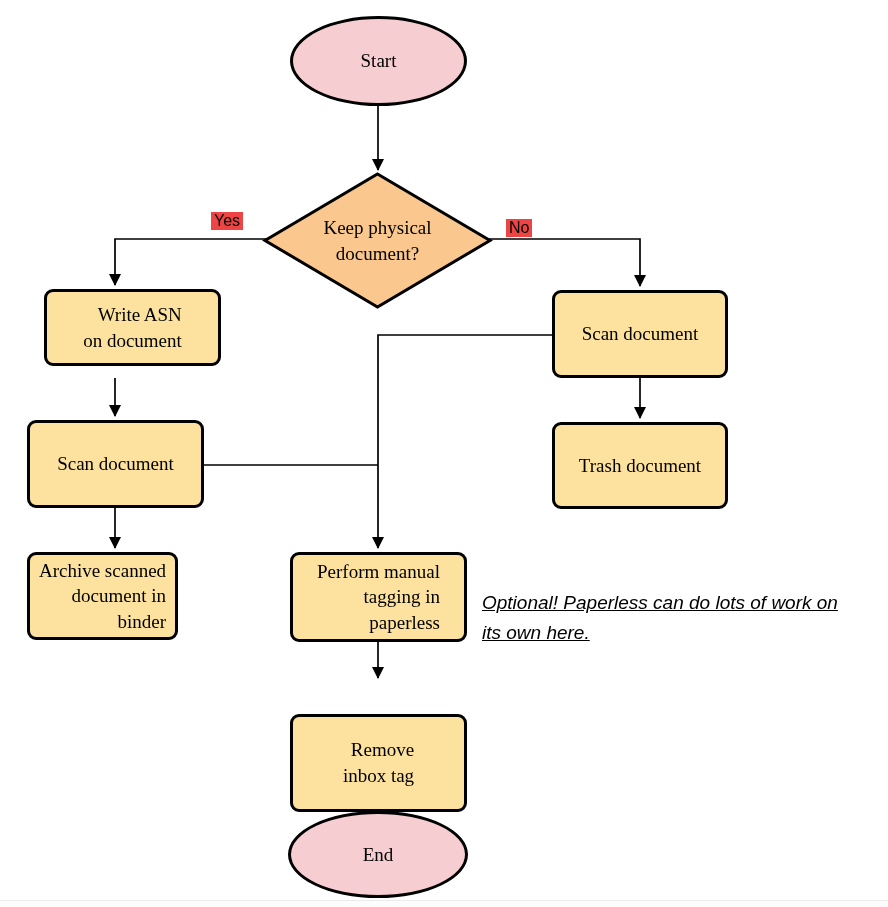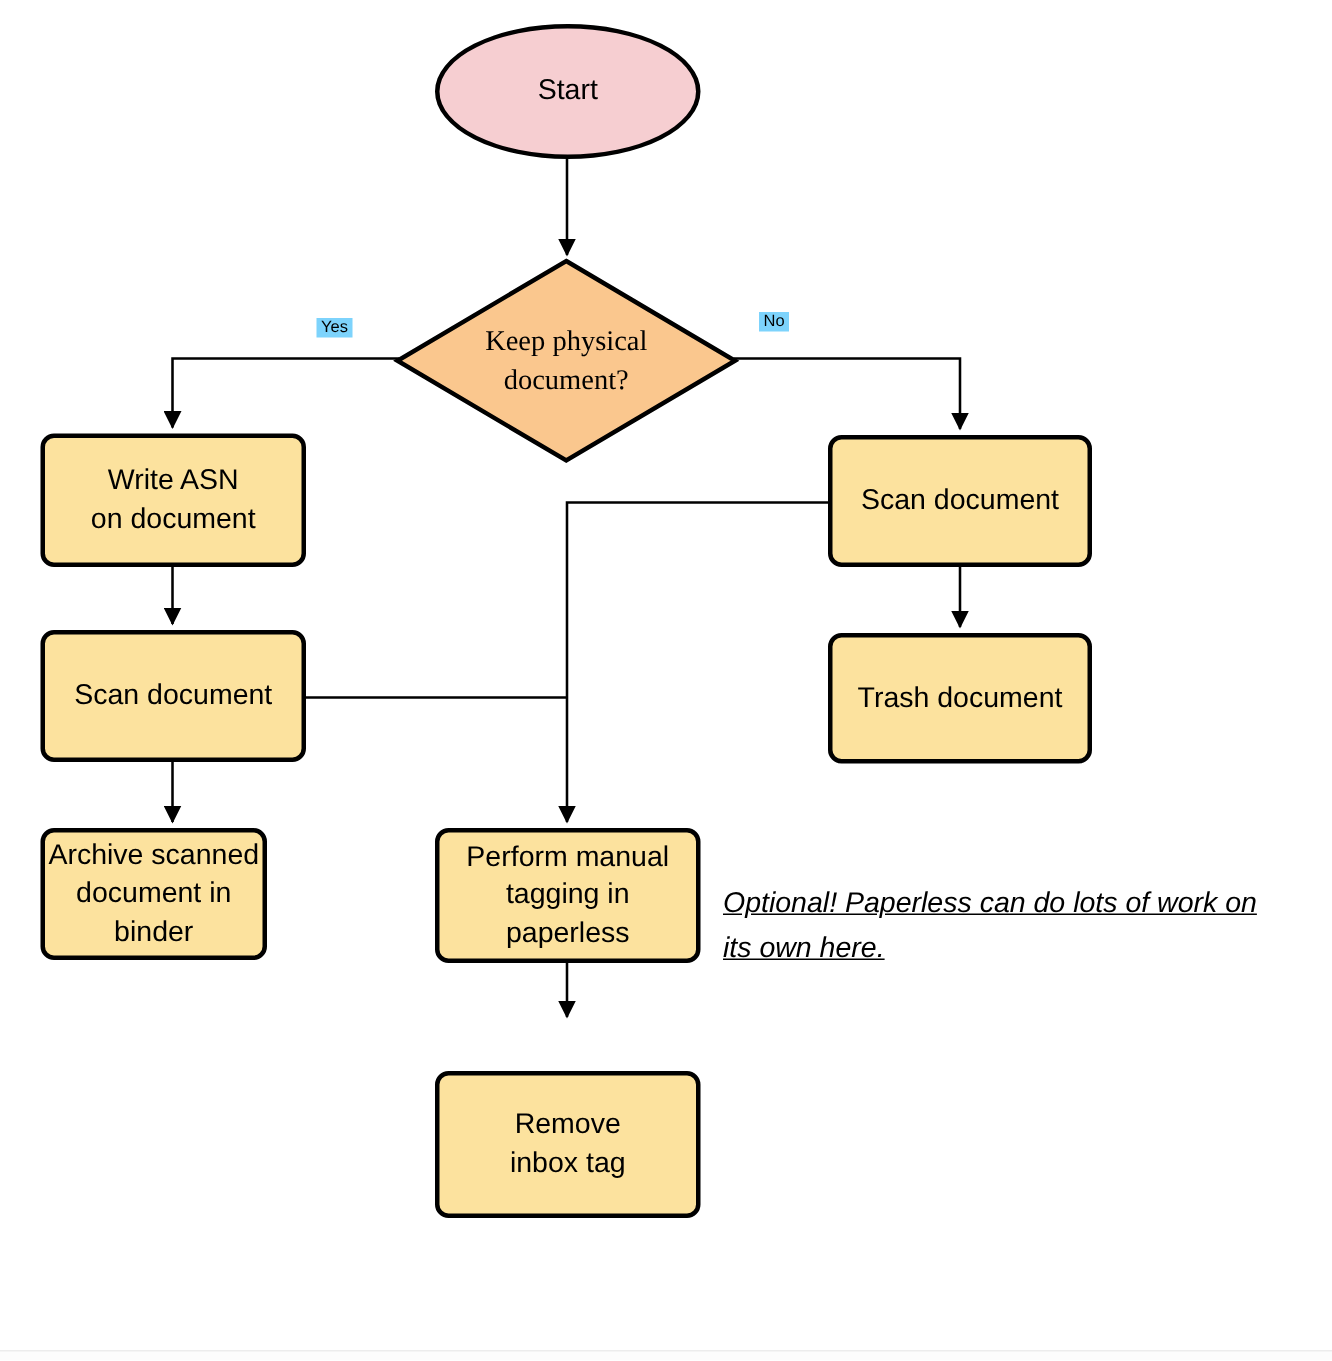--- a/index.html
+++ b/index.html
@@ -11,23 +11,24 @@
     color:#000;
     overflow:hidden;
   }
   svg.connector-layer{
     position:absolute;left:0;top:0;width:888px;height:907px;
     pointer-events:none;
   }
   .node{
     position:absolute;
     display:flex;align-items:center;justify-content:center;
-    text-align:center;
+    text-align:right;
     font-size:19px;line-height:1.35;
     box-sizing:border-box;
+    font-family:Liberation Serif, serif;
   }
   .node .label{white-space:pre-line;}
   .terminator{
     background:var(--terminator-fill,#F6CED1);
     border:3px solid var(--stroke,#000);
     border-radius:50%;
   }
   .process{
     background:var(--process-fill,#FCE29E);
     border:3px solid var(--stroke,#000);
@@ -36,22 +37,22 @@
   .diamond-wrap{position:absolute;font-family:Liberation Serif, serif;}
   .diamond-wrap svg{position:absolute;left:0;top:0;display:block;}
   .diamond-wrap .label{
     position:absolute;left:0;top:0;right:0;bottom:0;
     display:flex;align-items:center;justify-content:center;
     text-align:center;font-size:19px;line-height:1.35;
     white-space:pre-line;
   }
   .edge-label{
     position:absolute;
-    font-size:11px;line-height:1;
-    background:#7dd3fc;
+    font-size:16px;line-height:1;
+    background:#ef4444;
     padding:1px 3px;
   }
   .annotation{
     position:absolute;
     font-size:19px;
     font-style:italic;
     line-height:1.58;
     white-space:pre-line;
     text-decoration:underline;
   }
@@ -91,21 +92,21 @@
   </div>
 
   <div class="diamond-wrap" style="left:262px;top:171px;width:231px;height:139px">
     <svg width="231" height="139">
       <polygon points="115.5,3 228,69.5 115.5,136 3,69.5" fill="#FAC78E" stroke="#000000" stroke-width="3" class="diamond-poly"></polygon>
     </svg>
     <span class="label">Keep physical
 document?</span>
   </div>
 
-  <div class="node process" style="left:27px;top:289px;width:177px;height:89px">
+  <div class="node process" style="left:44px;top:289px;width:177px;height:77px">
     <span class="label">Write ASN
 on document</span>
   </div>
 
   <div class="node process" style="left:27px;top:420px;width:177px;height:88px">
     <span class="label">Scan document</span>
   </div>
 
   <div class="node process" style="left:27px;top:552px;width:151px;height:88px">
     <span class="label">Archive scanned
@@ -125,21 +126,24 @@
 
   <div class="node process" style="left:552px;top:422px;width:176px;height:87px">
     <span class="label">Trash document</span>
   </div>
 
   <div class="node process" style="left:290px;top:714px;width:177px;height:98px">
     <span class="label">Remove
 inbox tag</span>
   </div>
 
+  <div class="node terminator" style="left:288px;top:811px;width:180px;height:87px">
+    <span class="label">End</span>
+  </div>
 
   <div class="edge-label" style="left:211px;top:212px">Yes</div>
-  <div class="edge-label" style="left:506px;top:208px">No</div>
+  <div class="edge-label" style="left:506px;top:219px">No</div>
 
   <div class="annotation" style="left:482px;top:588px;width:400px">Optional! Paperless can do lots of work on
 its own here.</div>
 
   <div class="bottom-strip"></div>
 </div>
 
 </body></html>

